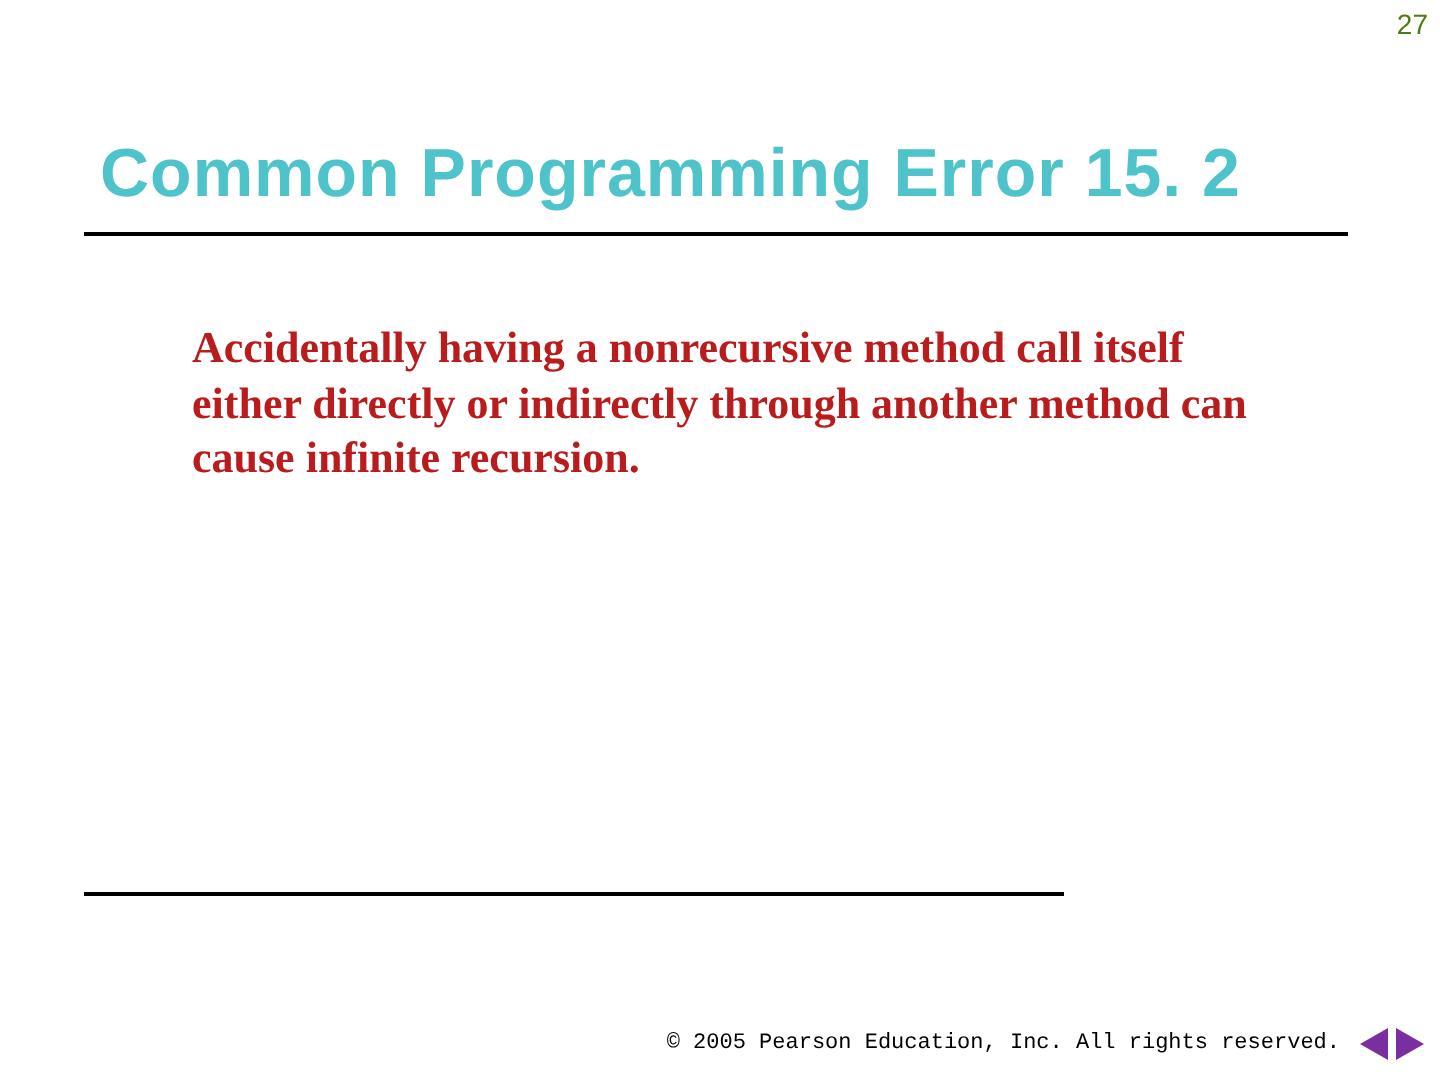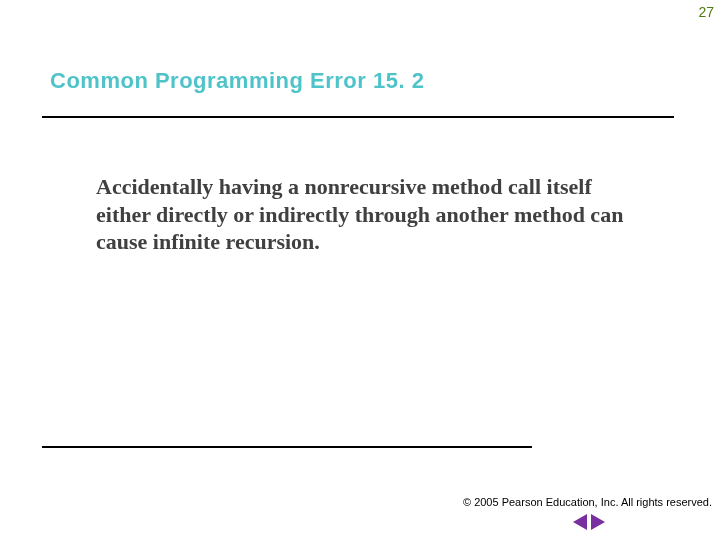--- a/index.html
+++ b/index.html
@@ -18,64 +18,62 @@
     right: 6px;
     font-family: Arial, Helvetica, sans-serif;
     font-size: 14px;
     color: #4d7c0f;
   }
   .title {
     position: absolute;
     top: 68px;
     left: 50px;
     font-family: Arial, Helvetica, sans-serif;
-    font-size: 22px;
+    font-size: 34px;
     font-weight: bold;
     color: #4ec3c9;
     letter-spacing: 0.5px;
   }
   .title-underline {
     position: absolute;
     top: 116px;
     left: 42px;
     width: 632px;
     height: 0;
     border-bottom: 2px solid #000;
   }
   .body-text {
     position: absolute;
     top: 160px;
     left: 96px;
     width: 540px;
     font-family: "Times New Roman", Times, serif;
     font-size: 22px;
     font-weight: bold;
-    color: #404040;
+    color: #b91c1c;
     line-height: 1.25;
-    margin-top: 13px;
   }
   .bottom-rule {
     position: absolute;
     top: 446px;
     left: 42px;
     width: 490px;
     height: 0;
     border-bottom: 2px solid #000;
   }
   .footer {
     position: absolute;
     bottom: 10px;
     right: 8px;
-    font-family: Liberation Sans, sans-serif;
+    font-family: Liberation Mono, monospace;
     font-size: 11px;
     color: #000;
     display: flex;
     align-items: center;
     gap: 6px;
-    flex-direction: column;
   }
   .footer .copyright {
     white-space: nowrap;
   }
   .nav-arrows {
     display: flex;
     gap: 4px;
     margin-left: 4px;
   }
   .arrow-left, .arrow-right {

